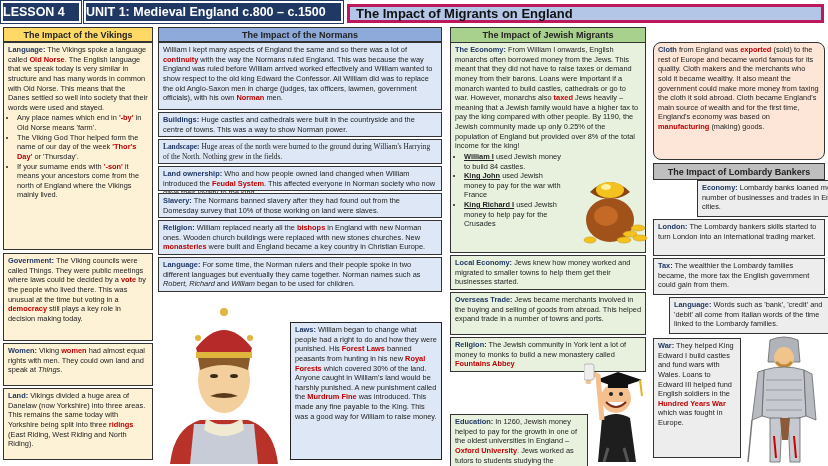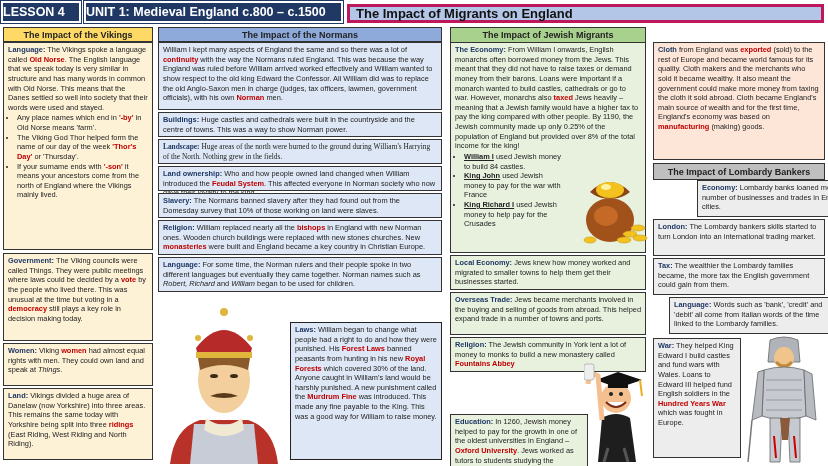--- a/index.html
+++ b/index.html
@@ -171,21 +171,21 @@
     <path d="M4 22 Q6 8 14 14 L18 58" stroke="#f5c08f" stroke-width="5" fill="none"></path>
     <rect x="0" y="2" width="10" height="16" rx="2" fill="#eee" stroke="#aaa" stroke-width="0.8"></rect>
     <path d="M20 100 L24 86 M44 100 L40 86" stroke="#555" stroke-width="3"></path>
   </svg>
 </div>
 
 <div class="abs col-head" style="left:653px;top:27px;width:172px;height:15px;background:#f4b183;margin-top:24px;">
     <span>The Impact of Migrant Weavers</span>
   </div>
 
-<div class="abs box wv" style="left:653px;top:42px;width:172px;height:118px;">
+<div class="abs box wv" style="left:653px;top:42px;width:172px;height:118px;border-radius:8px;">
   <span class="k">Cloth</span><span> from England was </span><span class="r">exported</span><span> (sold) to the rest of Europe and became world famous for its quality. Cloth makers and the merchants who sold it became wealthy. It also meant the government could make more money from taxing the cloth it sold abroad. Cloth became England's main source of wealth and for the first time, England's economy was based on </span><span class="r">manufacturing</span><span> (making) goods.</span>
 </div>
 
 <div class="abs col-head" style="left:653px;top:163px;width:172px;height:17px;background:#bfbfbf;">
     <span>The Impact of Lombardy Bankers</span>
   </div>
 
 <div class="abs box lb" style="left:653px;top:180px;width:172px;height:37px;margin-left:44px;">
   <span class="k">Economy:</span><span> Lombardy banks loaned money to a number of businesses and trades in English cities.</span>
 </div>

